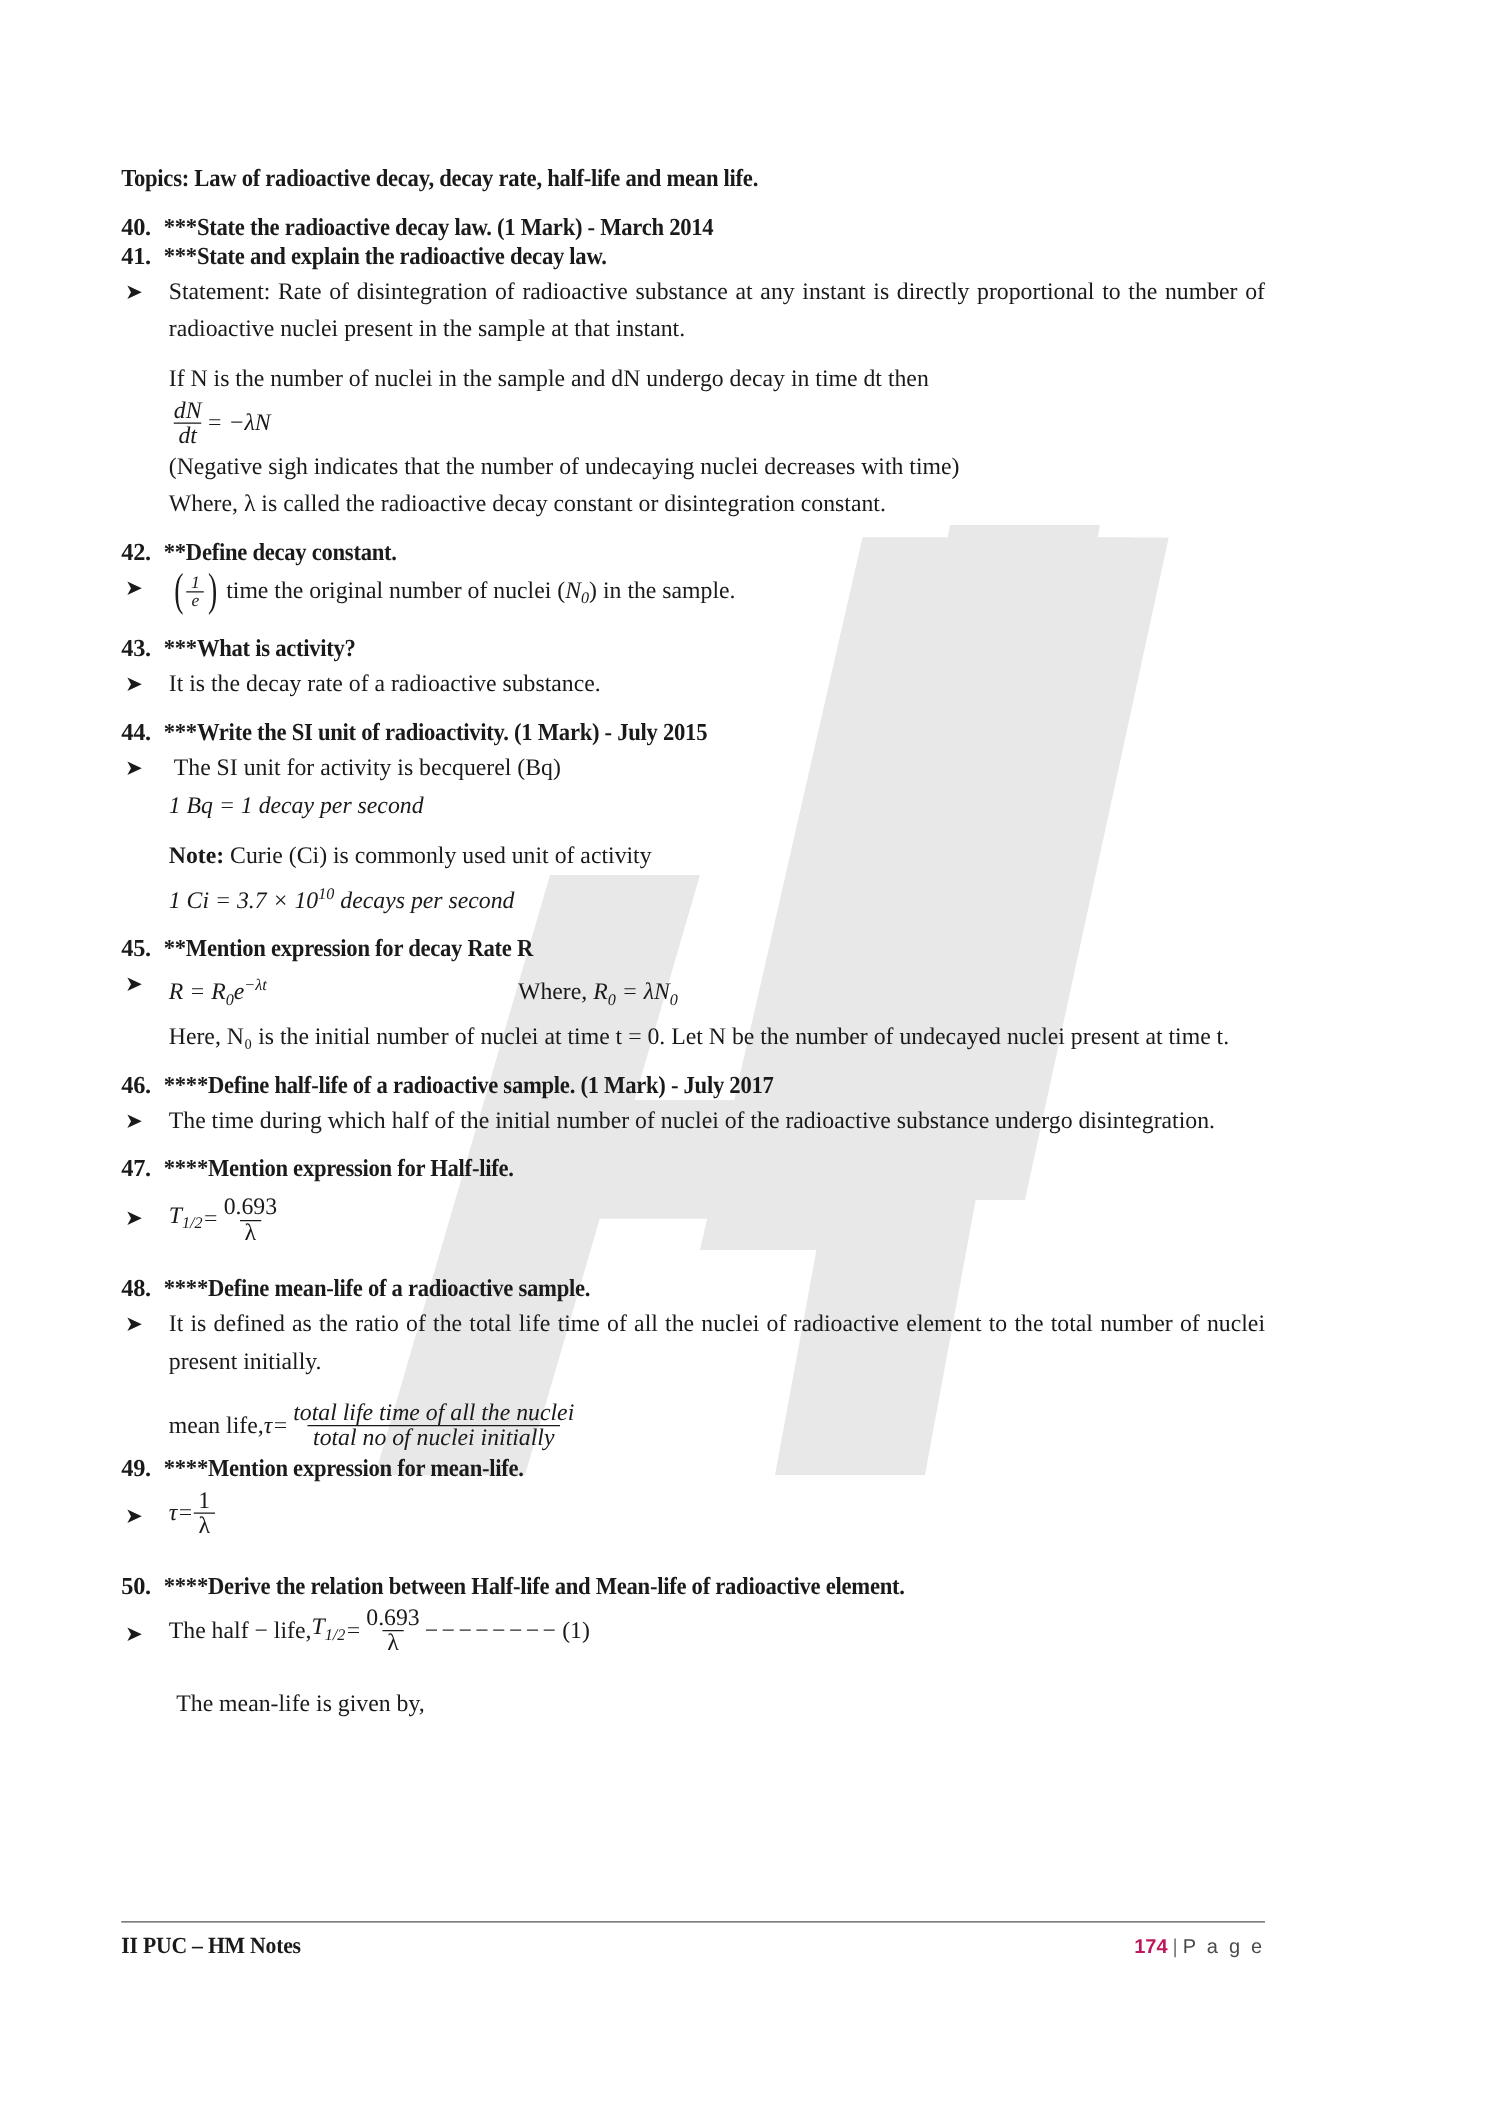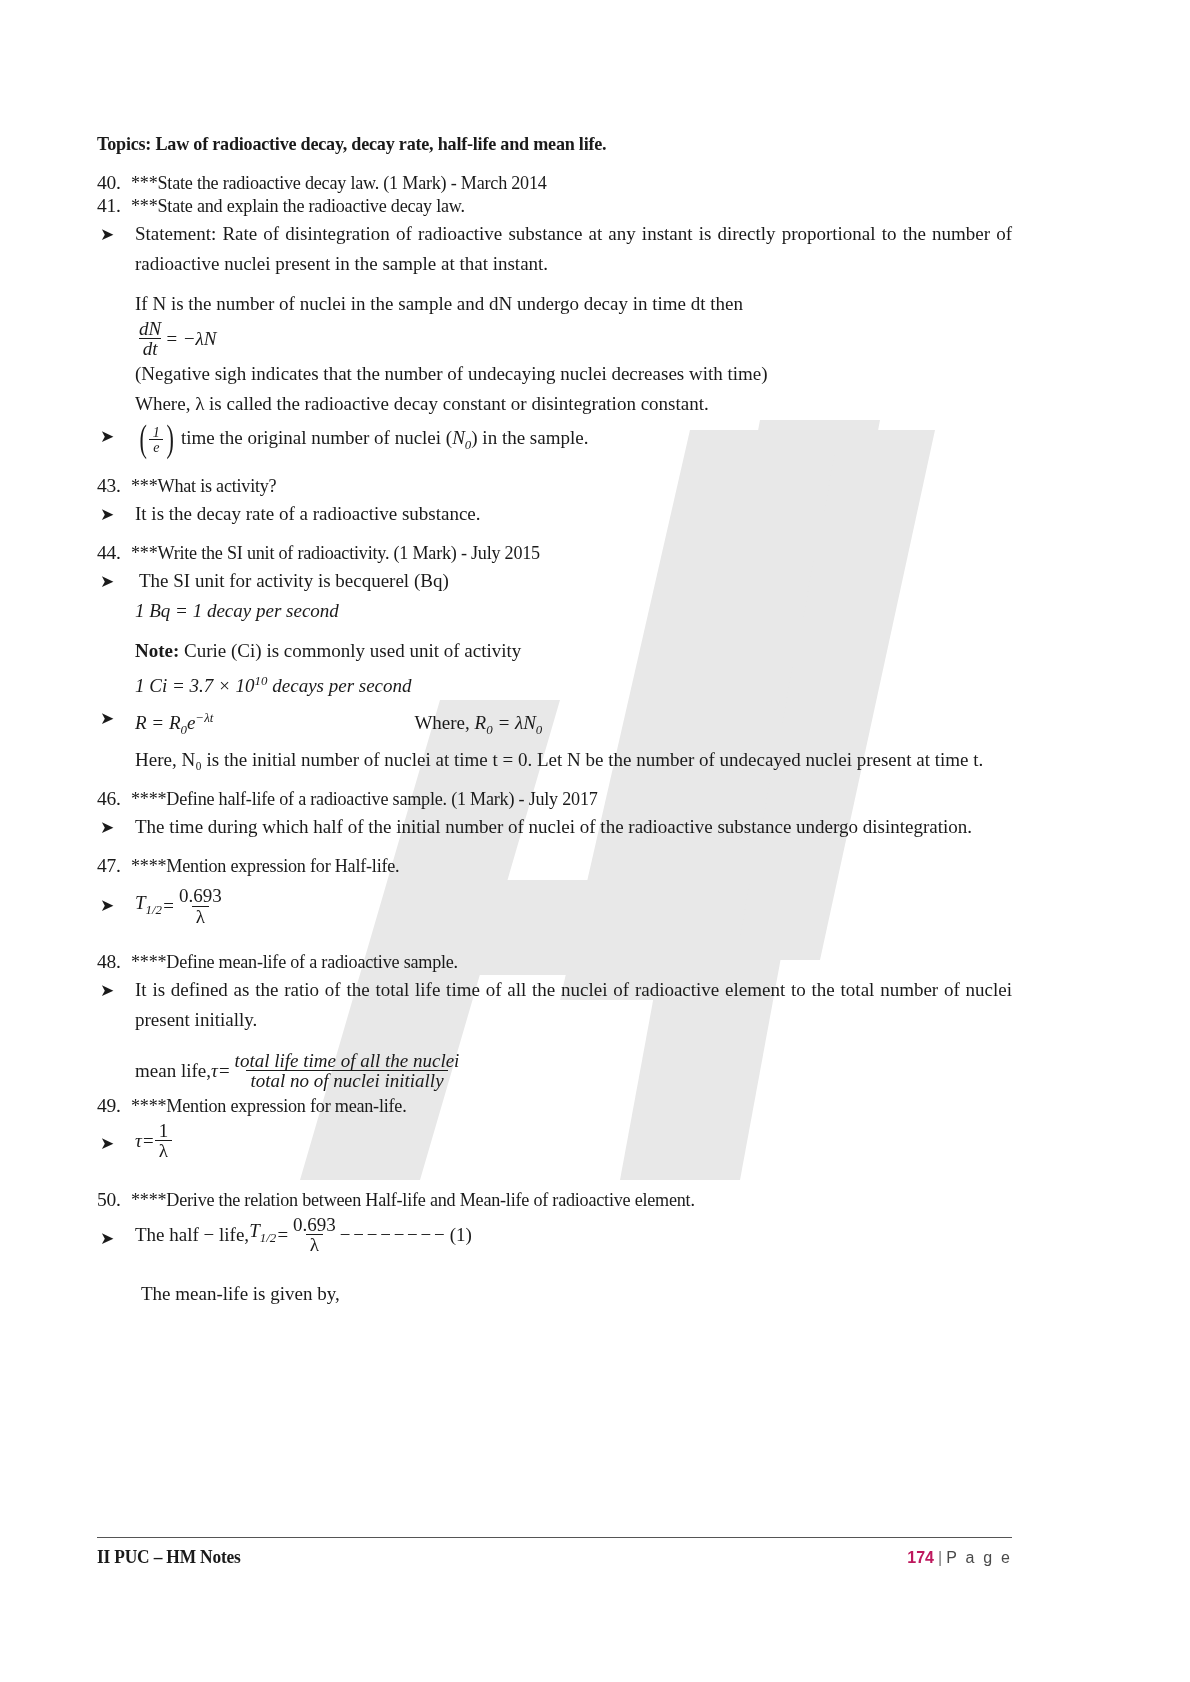--- a/index.html
+++ b/index.html
@@ -40,21 +40,21 @@
     font-size: 19.5px;
     letter-spacing: -0.25px;
     transform: scaleX(0.93);
     transform-origin: left center;
     margin-bottom: 17px;
     white-space: nowrap;
   }
 
   .qline {
     display: flex;
-    font-weight: normal;
+    font-weight: bold;
     font-size: 19.5px;
     letter-spacing: -0.25px;
     margin-top: 13px;
     margin-bottom: 1px;
   }
   .qline.tight { margin-top: 1px; }
   .qnum { width: 34px; flex: 0 0 34px; }
   .qtxt { transform: scaleX(0.93); transform-origin: left center; white-space: nowrap; }
 
   .bullet-row {
@@ -205,20 +205,24 @@
     <div class="eqrow" style="margin-left:38px;">
       <span class="frac">
         <span class="num">dN</span>
         <span class="den">dt</span>
       </span>
       <span>= −λN</span>
     </div>
     <div class="plain">(Negative sigh indicates that the number of undecaying nuclei decreases with time)</div>
     <div class="plain">Where, λ is called the radioactive decay constant or disintegration constant.</div>
 
+    <div class="qline">
+      <span class="qnum">42.</span>
+      <span class="qtxt">**Define decay constant.</span>
+    </div>
     <div class="bullet-row">
       <span class="bullet">➤</span>
       <span class="btext" style="line-height:34px;">
         <span class="pfrac"> <span class="pr">(</span><span class="frac small">
               <span class="num">1</span>
               <span class="den">e</span>
             </span><span class="pr">)</span></span>
         <span>time the original number of nuclei (</span><i class="nowrap"><span>N</span><sub>0</sub></i><span>) in the sample.</span>
       </span>
     </div>
@@ -243,20 +247,24 @@
     <div class="plain it">1 Bq  =  1 decay per second</div>
     <div class="gap-sm"></div>
     <div class="plain">
       <b>Note:</b>
       <span>Curie (Ci) is commonly used unit of activity</span>
     </div>
     <div class="plain it">
       <span>1 Ci  =  3.7  ×  10</span><sup>10</sup><span> decays per second</span>
     </div>
 
+    <div class="qline">
+      <span class="qnum">45.</span>
+      <span class="qtxt">**Mention expression for decay Rate R</span>
+    </div>
     <div class="bullet-row">
       <span class="bullet">➤</span>
       <span class="btext">
         <span class="it" style="display:inline-block;width:275px;"><span>R</span><span> = </span><span>R</span><sub>0</sub><span>e</span><sup>−λt</sup></span>
         <span><span>Where, </span><i><span>R</span><sub>0</sub><span> = λN</span><sub>0</sub></i></span>
       </span>
     </div>
     <div class="plain just" style="text-align:justify;">Here, N₀ is the initial number of nuclei at time t = 0. Let N be the number of undecayed nuclei present at time t.</div>
 
     <div class="qline">

